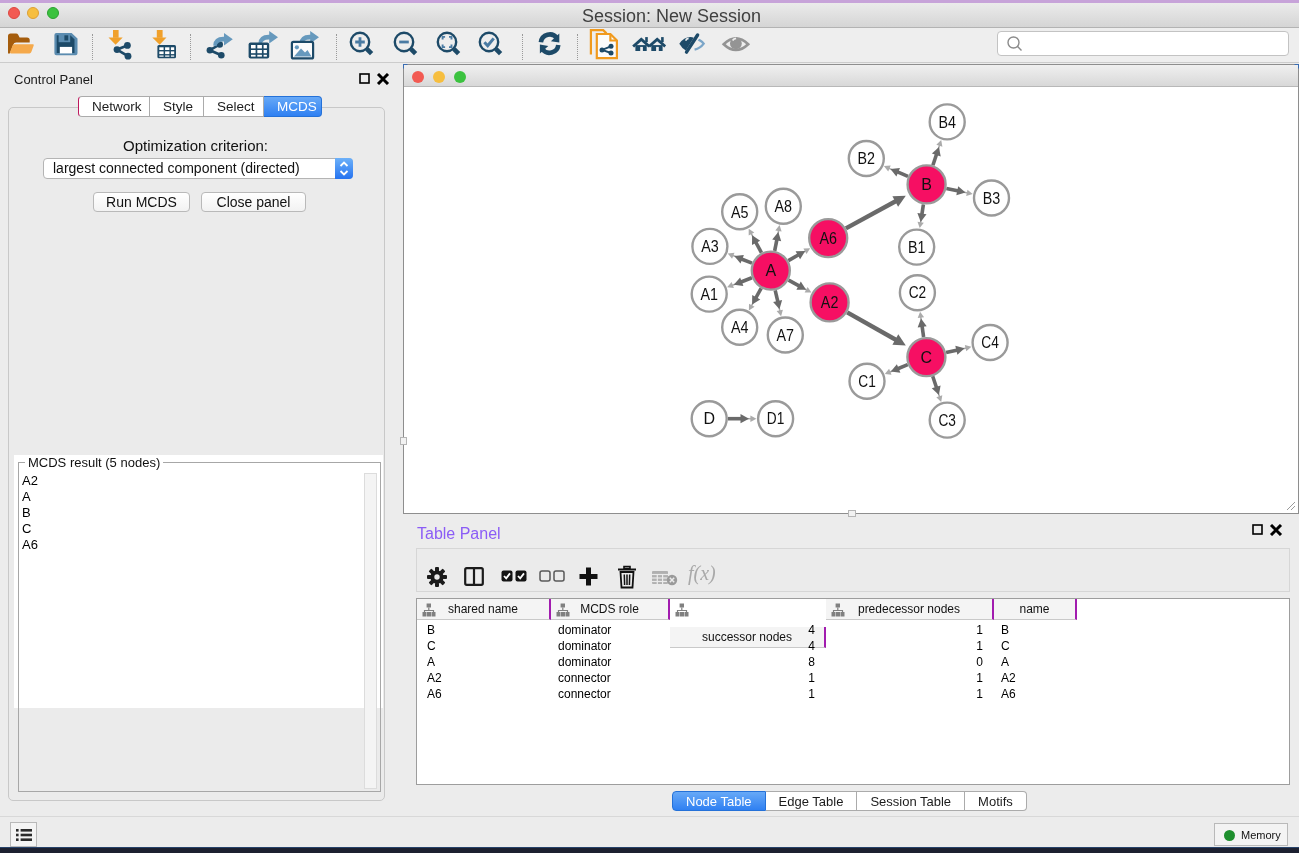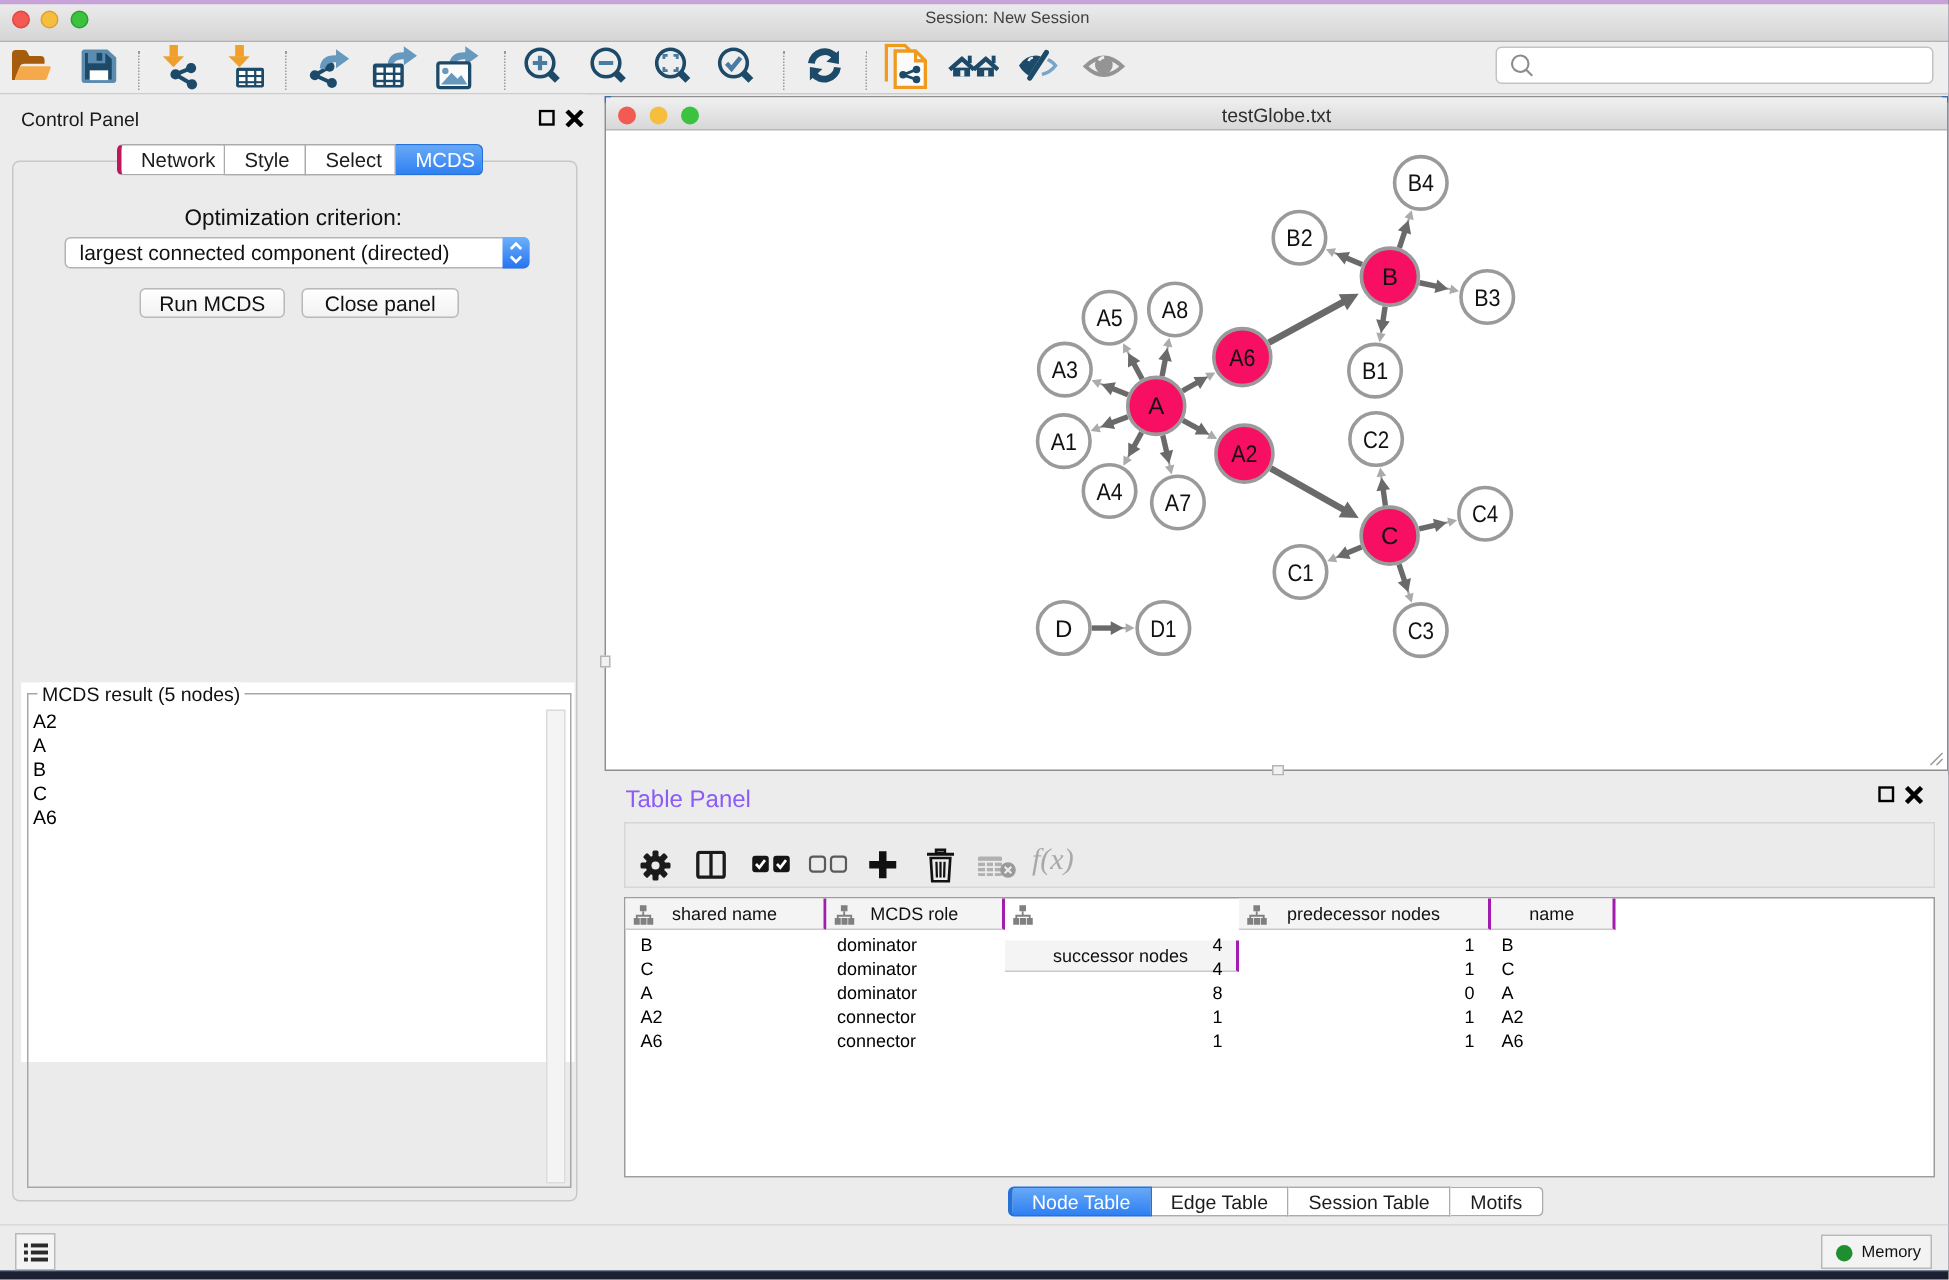--- a/index.html
+++ b/index.html
@@ -9,40 +9,40 @@
 #win { position:absolute; left:0; top:3px; width:1299px; height:844px; background:#ececec; }
 
 
 #titlebar { position:absolute; left:0; top:0; width:1299px; height:25px;
   background:linear-gradient(#ebebeb,#d5d5d5); border-bottom:1px solid #b3b3b3; }
 .tl { position:absolute; top:3.5px; width:12px; height:12px; border-radius:50%; }
 #tl-r { left:7.5px;  background:#f25a52; border:0.5px solid #dd4741; }
 #tl-y { left:26.5px; background:#f6be3f; border:0.5px solid #de9f34; }
 #tl-g { left:46.5px; background:#3bc23f; border:0.5px solid #2ba131; }
 #wtitle { position:absolute; top:3px; left:0; width:100%; text-align:center;
-  font-size:11px; color:#404040;padding-left:44px; }
+  font-size:18px; color:#404040;padding-left:44px; }
 
 
 #toolbar { position:absolute; left:0; top:25px; width:1299px; height:35px; background:#eeeeee;
   border-bottom:1px solid #cccccc; }
 .tbsep { position:absolute; top:6px; height:26px; width:0;
   border-left:1px dotted #9a9a9a; }
 .tbi { position:absolute; top:1px; }
 #searchbox { position:absolute; left:997px; top:3px; width:292px; height:25px; background:#ffffff;
   border:1px solid #c3c3c3; border-radius:4px; }
 
 
 #cpanel { position:absolute; left:0; top:60px; width:391px; height:753px; background:#ececec; }
 #cpanel-title { position:absolute; left:14px; top:9px; font-size:13px; color:#1a1a1a; }
 #cp-content { position:absolute; left:8px; top:44px; width:377px; height:694px;
   background:#ebebeb; border:1px solid #c8c8c8; border-radius:5px; }
 .tabbar { position:absolute; display:flex; }
 .tab { height:21px; line-height:20px; background:#ffffff; border:1px solid #ababab;
   border-left:none; font-size:13.5px; color:#1c1c1c; text-align:center; padding:0 13px; box-sizing:border-box; }
-.tab.first { border-left:3px solid #be185d; border-radius:4px 0 0 4px; }
+.tab.first { border-left:1px solid #be185d; border-radius:4px 0 0 4px; }
 .tab.last  { border-radius:0 4px 4px 0; }
 .tab.sel { background:linear-gradient(#67a9f7,#2f80f2); color:#ffffff; border-color:#2471d8; }
 #opt-label { position:absolute; left:0; top:74px; width:100%; text-align:center;
   font-size:15px; color:#111; }
 #combo { position:absolute; left:43px; top:95px; width:310px; height:21px; background:#fff;
   border:1px solid #b4b4b4; border-radius:4px; font-size:14px; color:#111;
   line-height:19px; padding-left:9px; }
 #combo-btn { position:absolute; right:-1px; top:-1px; width:18px; height:21px;
   background:linear-gradient(#6db1f9,#2573f0); border-radius:0 4px 4px 0; }
 .btn { position:absolute; height:20px; background:linear-gradient(#ffffff,#f2f2f2);
@@ -302,21 +302,20 @@
     <svg style="position:absolute;left:-1px;top:-1px" width="5" height="5" viewBox="0 0 5 5">
         <path d="M0 0 h5 L0 5 z" fill="#3a6db3"></path>
       </svg>
     <svg style="position:absolute;right:-1px;top:-1px" width="5" height="5" viewBox="0 0 5 5">
         <path d="M0 0 h5 v5 z" fill="#3a6db3"></path>
       </svg>
     <div id="nf-titlebar">
       <div class="ntl" style="left:8px; background:#f25a52;"></div>
       <div class="ntl" style="left:29px; background:#f6be3f;"></div>
       <div class="ntl" style="left:50px; background:#3bc23f;"></div>
-      <div id="nf-title">testGlobe.txt</div>
     </div>
     <svg style="position:absolute;right:2px;bottom:2px" width="12" height="12" viewBox="0 0 12 12">
       <g stroke="#9a9a9a" stroke-width="1">
         <line x1="11" y1="3" x2="3" y2="11"></line>
           <line x1="11" y1="7" x2="7" y2="11"></line>
           <line x1="11" y1="11" x2="11" y2="11"></line>
       </g>
     </svg>
     <div style="position:absolute;left:-4px;top:372px;width:7px;height:8px;background:#f2f2f2;border:1px solid #b5b5b5;"></div>
     <div style="position:absolute;left:444px;bottom:-4px;width:8px;height:7px;background:#f2f2f2;border:1px solid #b5b5b5;"></div>

